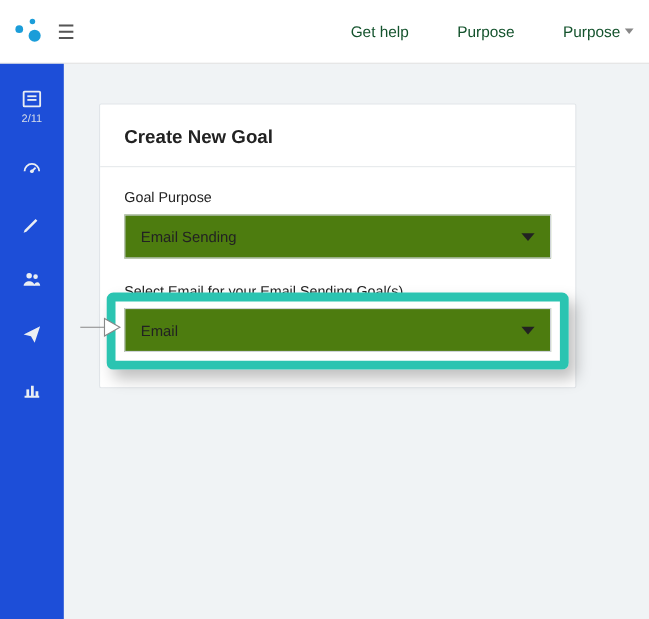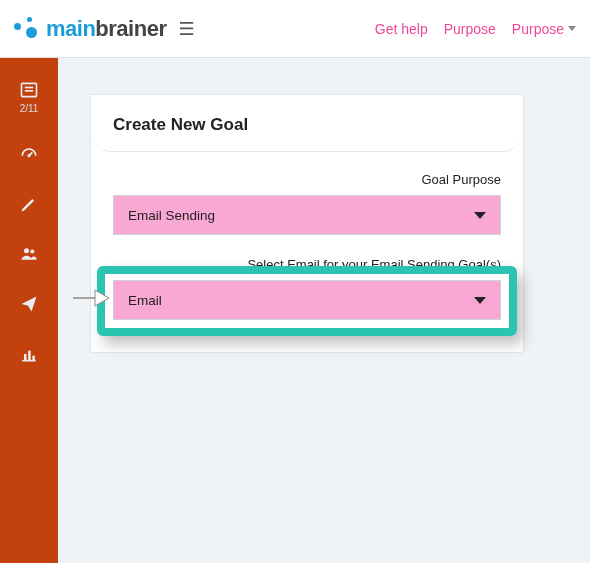--- a/index.html
+++ b/index.html
@@ -25,28 +25,28 @@
   }
   .logo-dots { position: relative; width: 26px; height: 28px; }
   .logo-dots .d { position: absolute; border-radius: 50%; background:#1b9dd9; }
   .logo-dots .d1 { width:7px; height:7px; top:8px; left:0; }
   .logo-dots .d2 { width:5px; height:5px; top:2px; left:13px; }
   .logo-dots .d3 { width:11px; height:11px; top:12px; left:12px; }
   .logo-text { font-weight: 700; font-size: 22px; letter-spacing: -0.5px; }
   .logo-text .m1 { color:#1b9dd9; }
   .logo-text .m2 { color:#444; }
   .hamburger { margin-left: 12px; color:#555; font-size:18px; line-height:1; cursor:pointer; }
-  .topbar-right { margin-left:auto; display:flex; align-items:center; gap:16px; color:#ec4899; font-size:14px; }
+  .topbar-right { margin-left:auto; display:flex; align-items:center; gap:44px; color:#14532d; font-size:14px; }
   .user { display:flex; align-items:center; gap:4px; }
   .caret-down { width:0; height:0; border-left:4px solid transparent; border-right:4px solid transparent; border-top:5px solid #888; }
 
   .layout { display:flex; height: calc(563px - 58px); }
   .sidebar {
     width: 58px;
-    background: #c2410c;
+    background: #1d4ed8;
     display:flex;
     flex-direction:column;
     align-items:center;
     padding-top: 22px;
     gap: 30px;
     color:#eaeef3;
   }
   .side-item { display:flex; flex-direction:column; align-items:center; font-size:11px; gap:3px; cursor:pointer; }
   .side-item svg { width:20px; height:20px; fill:#eaeef3; }
   .side-count { font-size:10px; color:#d8dee8; }
@@ -55,45 +55,44 @@
   .card {
     background:#fff;
     border:1px solid #e1e5e9;
     border-radius:2px;
     width: 434px;
     margin-left: 8px;
   }
   .card-header {
     padding: 20px 22px 16px;
     border-bottom:1px solid #e6e9ec;
-    border-radius:21px;
   }
   .card-title { font-size:17px; font-weight:700; color:#222; }
   .card-body { padding: 20px 22px 32px; }
   .field-label { font-size:13px; color:#222; margin-bottom:8px; }
   .select {
     width:100%;
     height:40px;
     border:1px solid #cfd4d9;
-    background:#f9a8d4;
+    background:#4d7c0f;
     display:flex;
     align-items:center;
     justify-content:space-between;
     padding: 0 14px;
     font-size:13.5px;
     color:#222;
     cursor:pointer;
   }
   .select .tri {
     width:0; height:0;
     border-left:6px solid transparent;
     border-right:6px solid transparent;
     border-top:7px solid #222;
   }
-  .field-block { margin-bottom: 22px; text-align: right; }
+  .field-block { margin-bottom: 22px; }
 
   .highlight-wrap {
     position: relative;
     margin-top: 4px;
   }
   .highlight-box {
     position:absolute;
     top:-14px; left:-16px; right:-16px; bottom:-16px;
     border: 8px solid #2bc4b1;
     border-radius: 6px;
@@ -111,23 +110,20 @@
 </style>
 </head>
 <body>
 
 <div class="topbar">
   <div class="logo">
     <div class="logo-dots">
       <div class="d d1"></div>
         <div class="d d2"></div>
         <div class="d d3"></div>
-    </div>
-    <div class="logo-text">
-      <span class="m1">main</span><span class="m2">brainer</span>
     </div>
   </div>
   <div class="hamburger">☰</div>
   <div class="topbar-right">
     <span>Get help</span>
     <span>Purpose</span>
     <span class="user">
       <span>Purpose</span>
       <span class="caret-down"></span>
     </span>

